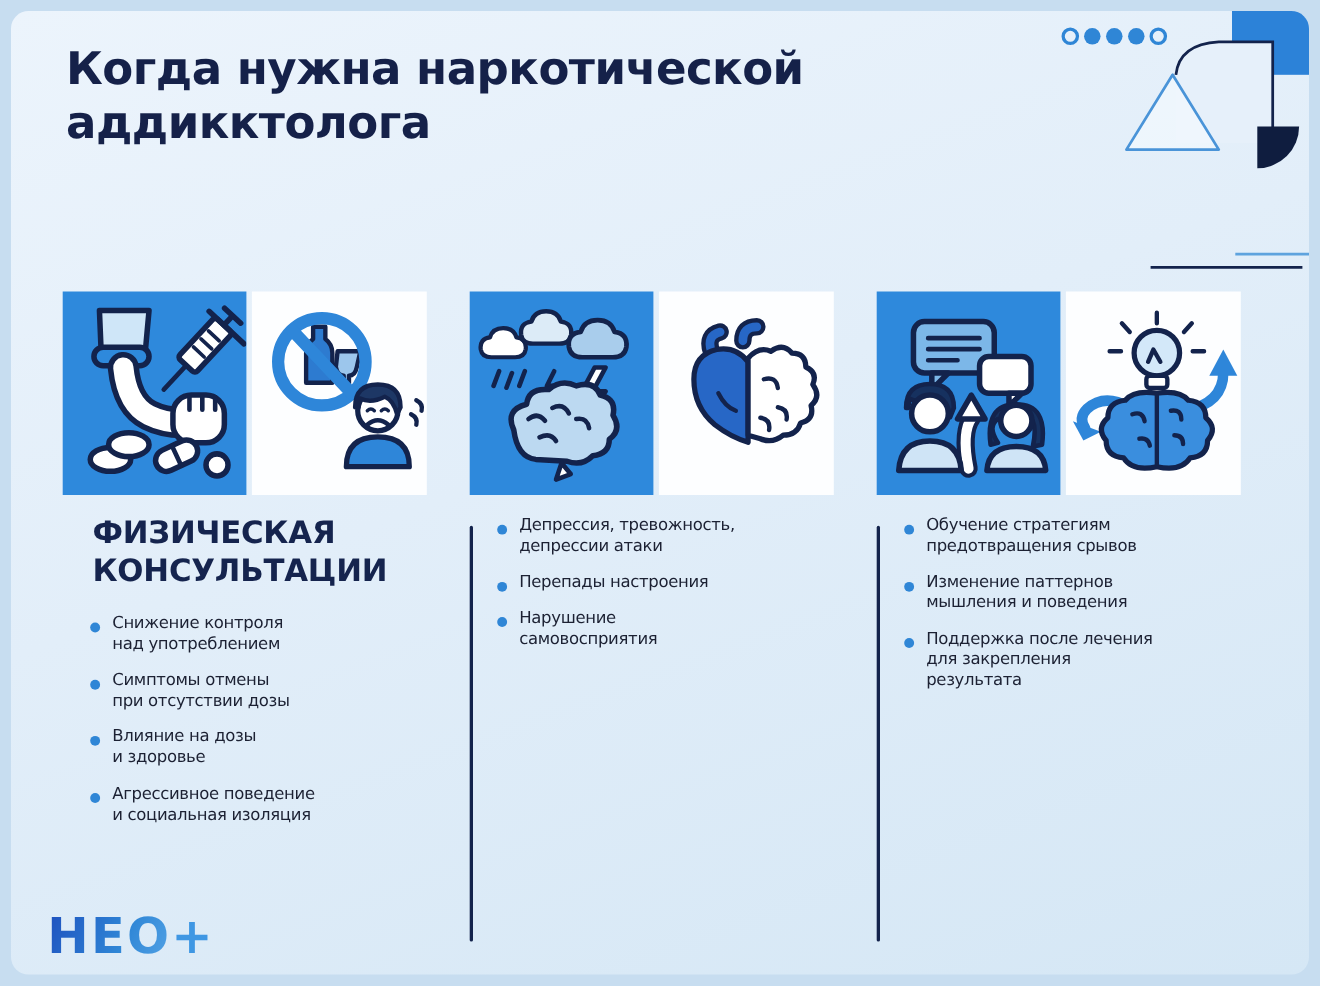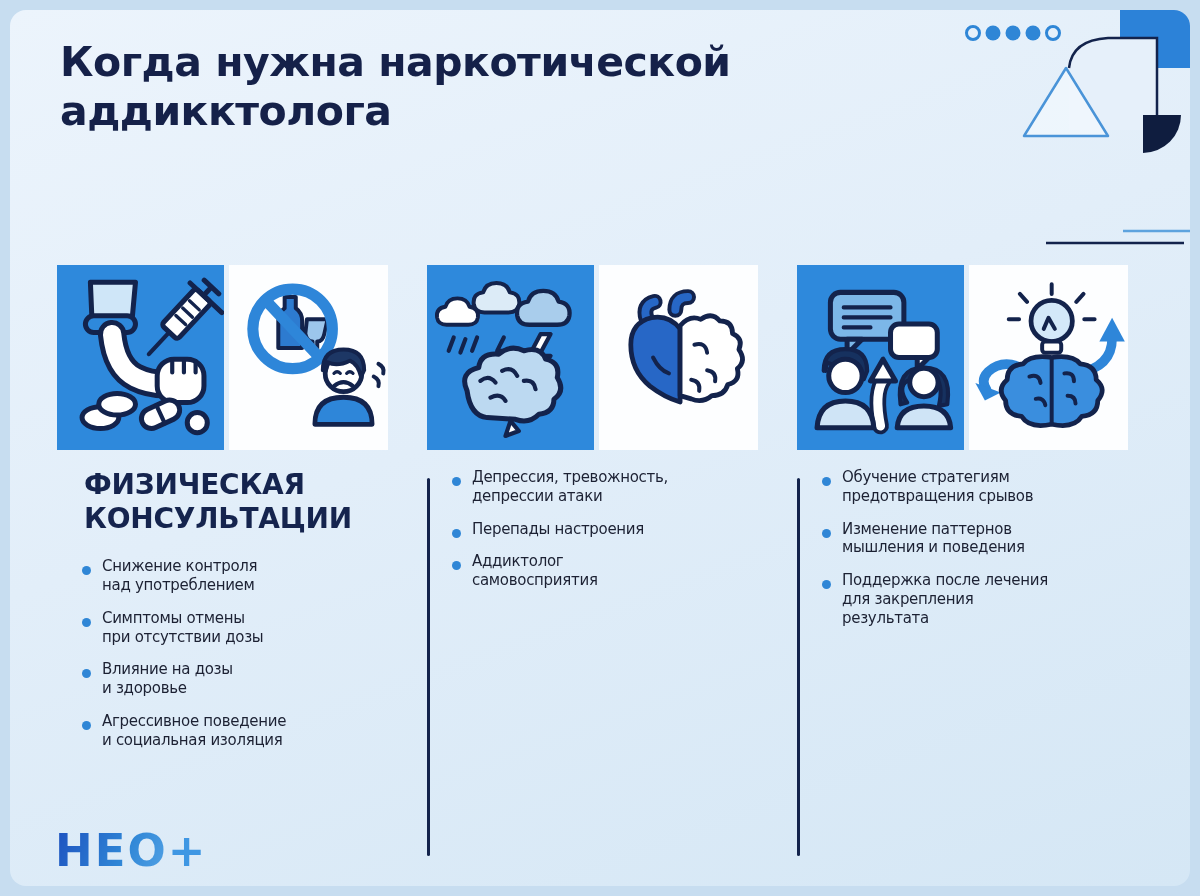--- a/index.html
+++ b/index.html
@@ -46,21 +46,21 @@
   .bullet-list li{
     position:relative;padding-left:18px;margin-bottom:14px;
     font-size:15px;line-height:1.25;color:#1c2133;
     letter-spacing:-0.3px;white-space:pre-line;
   }
   .bullet-list li::before{
     content:'';position:absolute;left:-2px;top:9px;width:9px;height:9px;
     border-radius:50%;background:#2f86d6;
   }
   .logo{
-    position:absolute;left:45px;top:818px;
+    position:absolute;left:33px;top:818px;
     font-size:45px;font-weight:bold;letter-spacing:2px;line-height:1;
     color:#2360c5;
   }
   .logo .neo{
     background:linear-gradient(115deg,#1d4fbe 0%,#2f86d6 60%,#54a4e6 100%);
     -webkit-background-clip:text;background-clip:text;
     -webkit-text-fill-color:transparent;color:transparent;
   }
   .logo .plus{color:#3f97e3;}
 </style>
@@ -220,21 +220,21 @@
         </ul>
     </div>
   </div>
 
   <div class="col col-2 ruled">
     <div class="col-inner">
       <ul class="bullet-list">
           <li>Депрессия, тревожность,
 депрессии атаки</li>
           <li>Перепады настроения</li>
-          <li>Аддиктолог
+          <li>Нарушение
 самовосприятия</li>
         </ul>
     </div>
   </div>
 
   <div class="col col-3 ruled">
     <div class="col-inner">
       <ul class="bullet-list">
           <li>Обучение стратегиям
 предотвращения срывов</li>

